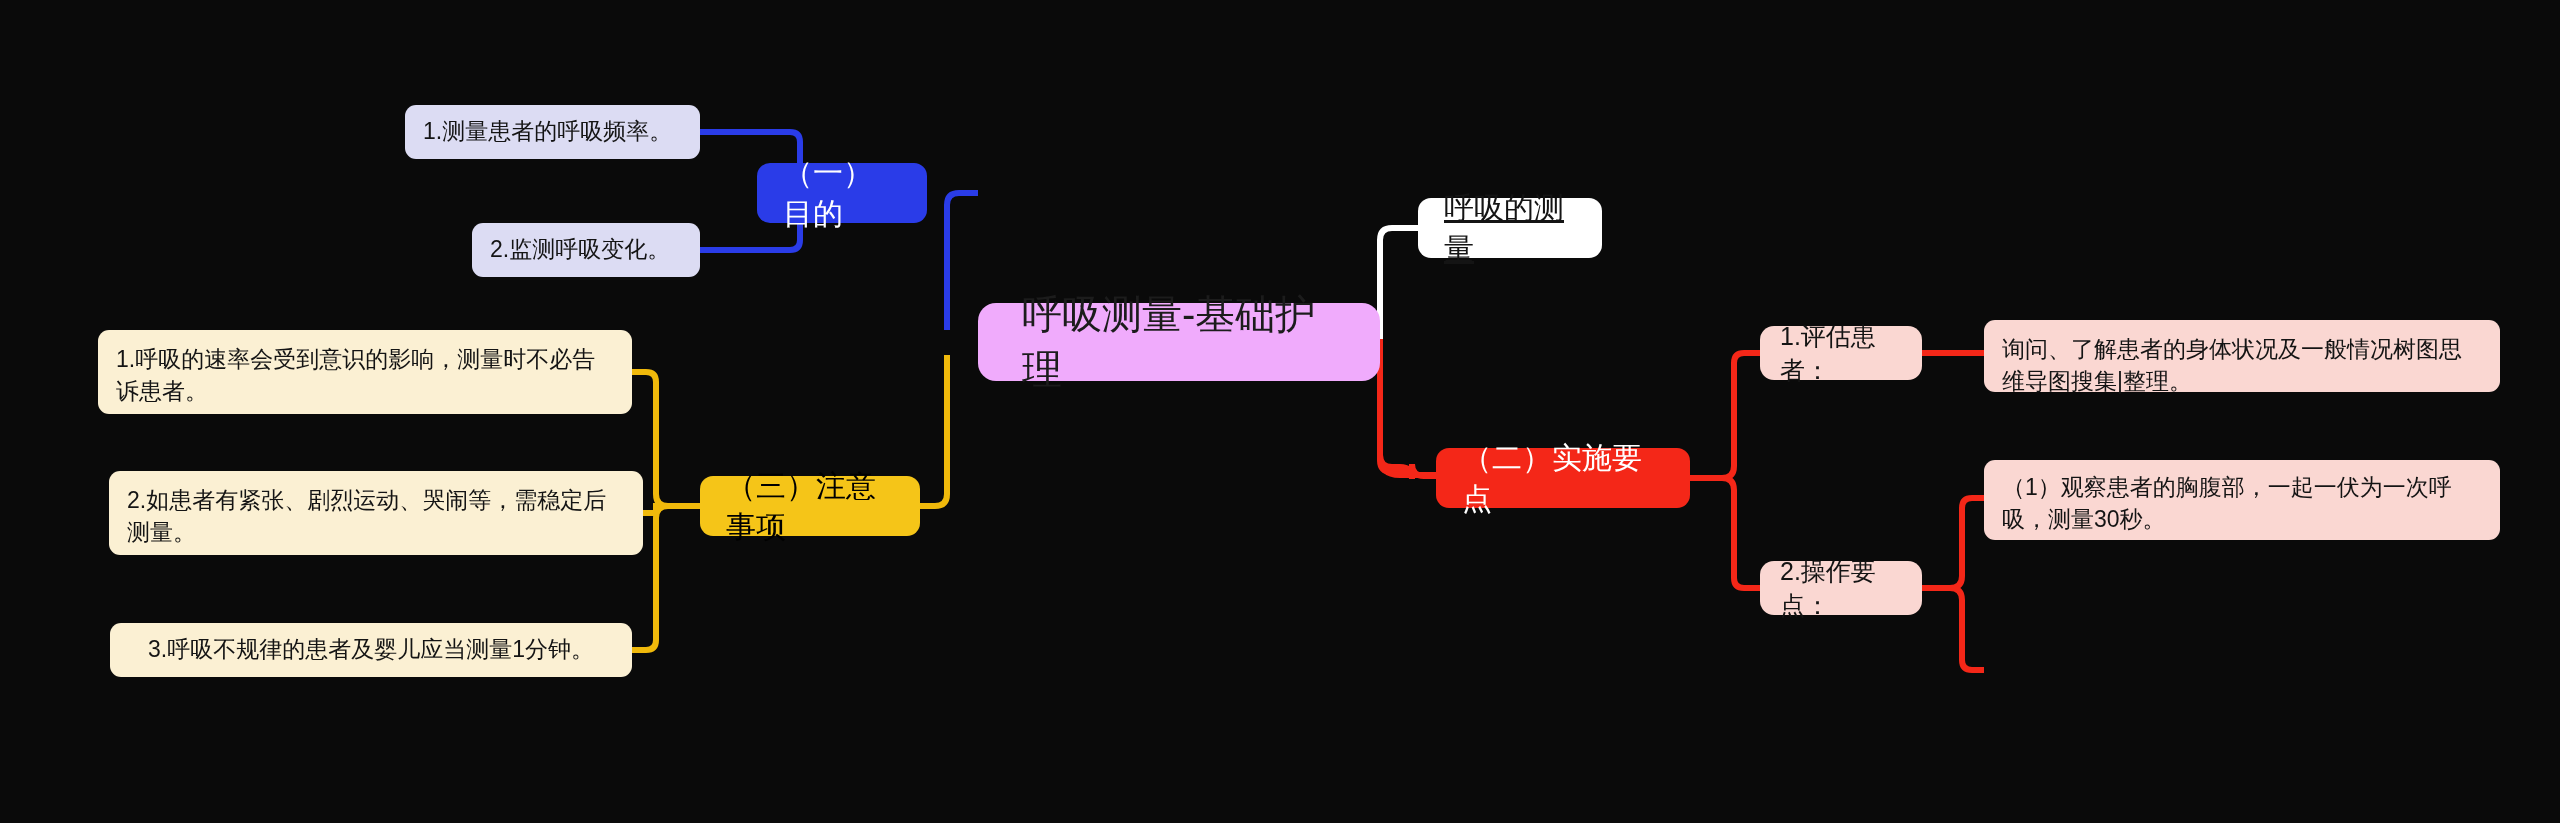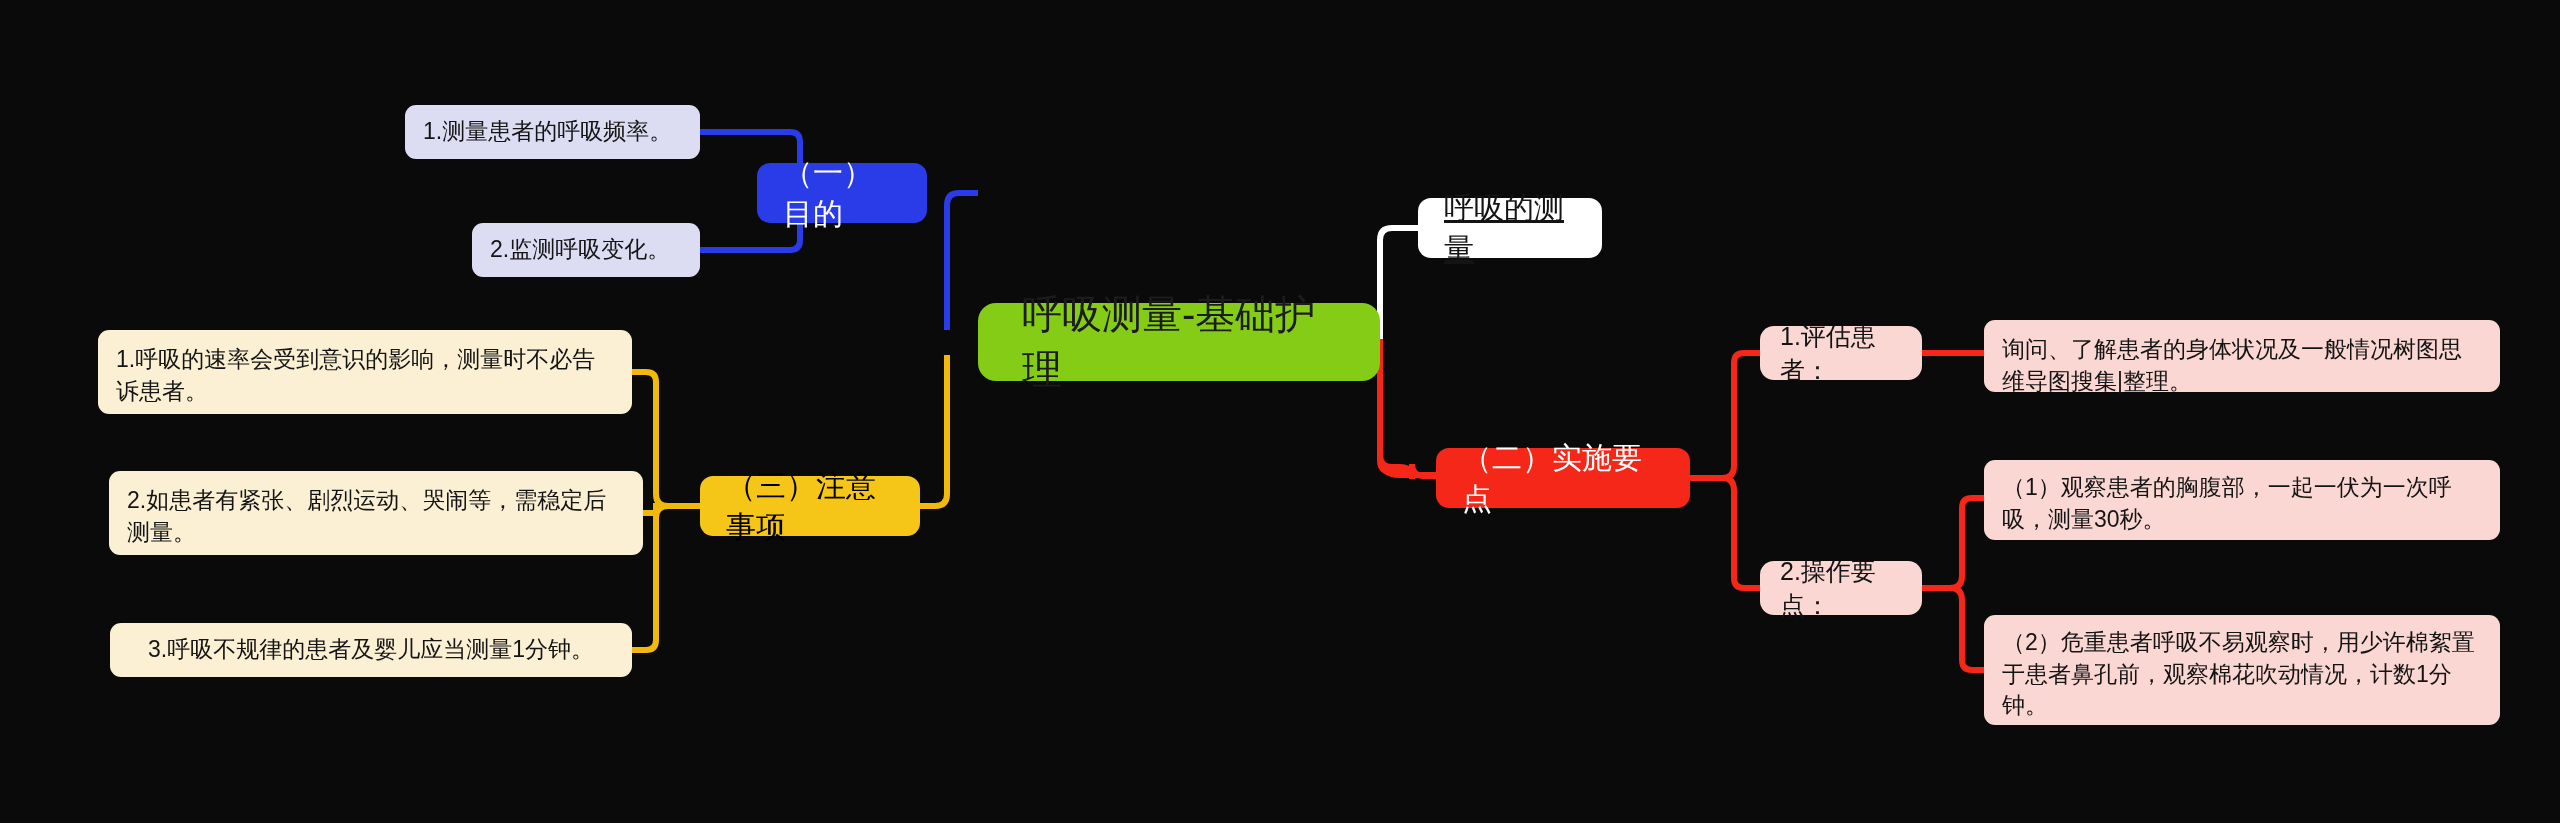--- a/index.html
+++ b/index.html
@@ -26,21 +26,21 @@
     display: flex;
     align-items: center;
     border-radius: 14px;
     line-height: 1.38;
     white-space: pre-wrap;
     z-index: 5;
   }
 
   
   .n-root {
-    background: #84cc16;
+    background: #f0abfc;
     color: #1c1c1c;
     font-size: 40px;
     border-radius: 18px;
     padding: 18px 44px;
     justify-content: center;
   }
 
   
   .n-blue {
     background: #2a3ce8;
@@ -183,17 +183,14 @@
   </div>
 
   <div class="node n-pink" style="left:1984px; top:320px; width:516px; height:72px; align-items:flex-start; padding-top:14px;">
     <span>询问、了解患者的身体状况及一般情况树图思维导图搜集|整理。</span>
   </div>
 
   <div class="node n-pink" style="left:1984px; top:460px; width:516px; height:80px; align-items:flex-start; padding-top:12px;">
     <span>（1）观察患者的胸腹部，一起一伏为一次呼吸，测量30秒。</span>
   </div>
 
-  <div class="node n-pink" style="left:1984px; top:615px; width:516px; height:110px; align-items:flex-start; padding-top:12px;">
-    <span>（2）危重患者呼吸不易观察时，用少许棉絮置于患者鼻孔前，观察棉花吹动情况，计数1分钟。</span>
-  </div>
 
 </div>
 
 </body></html>

